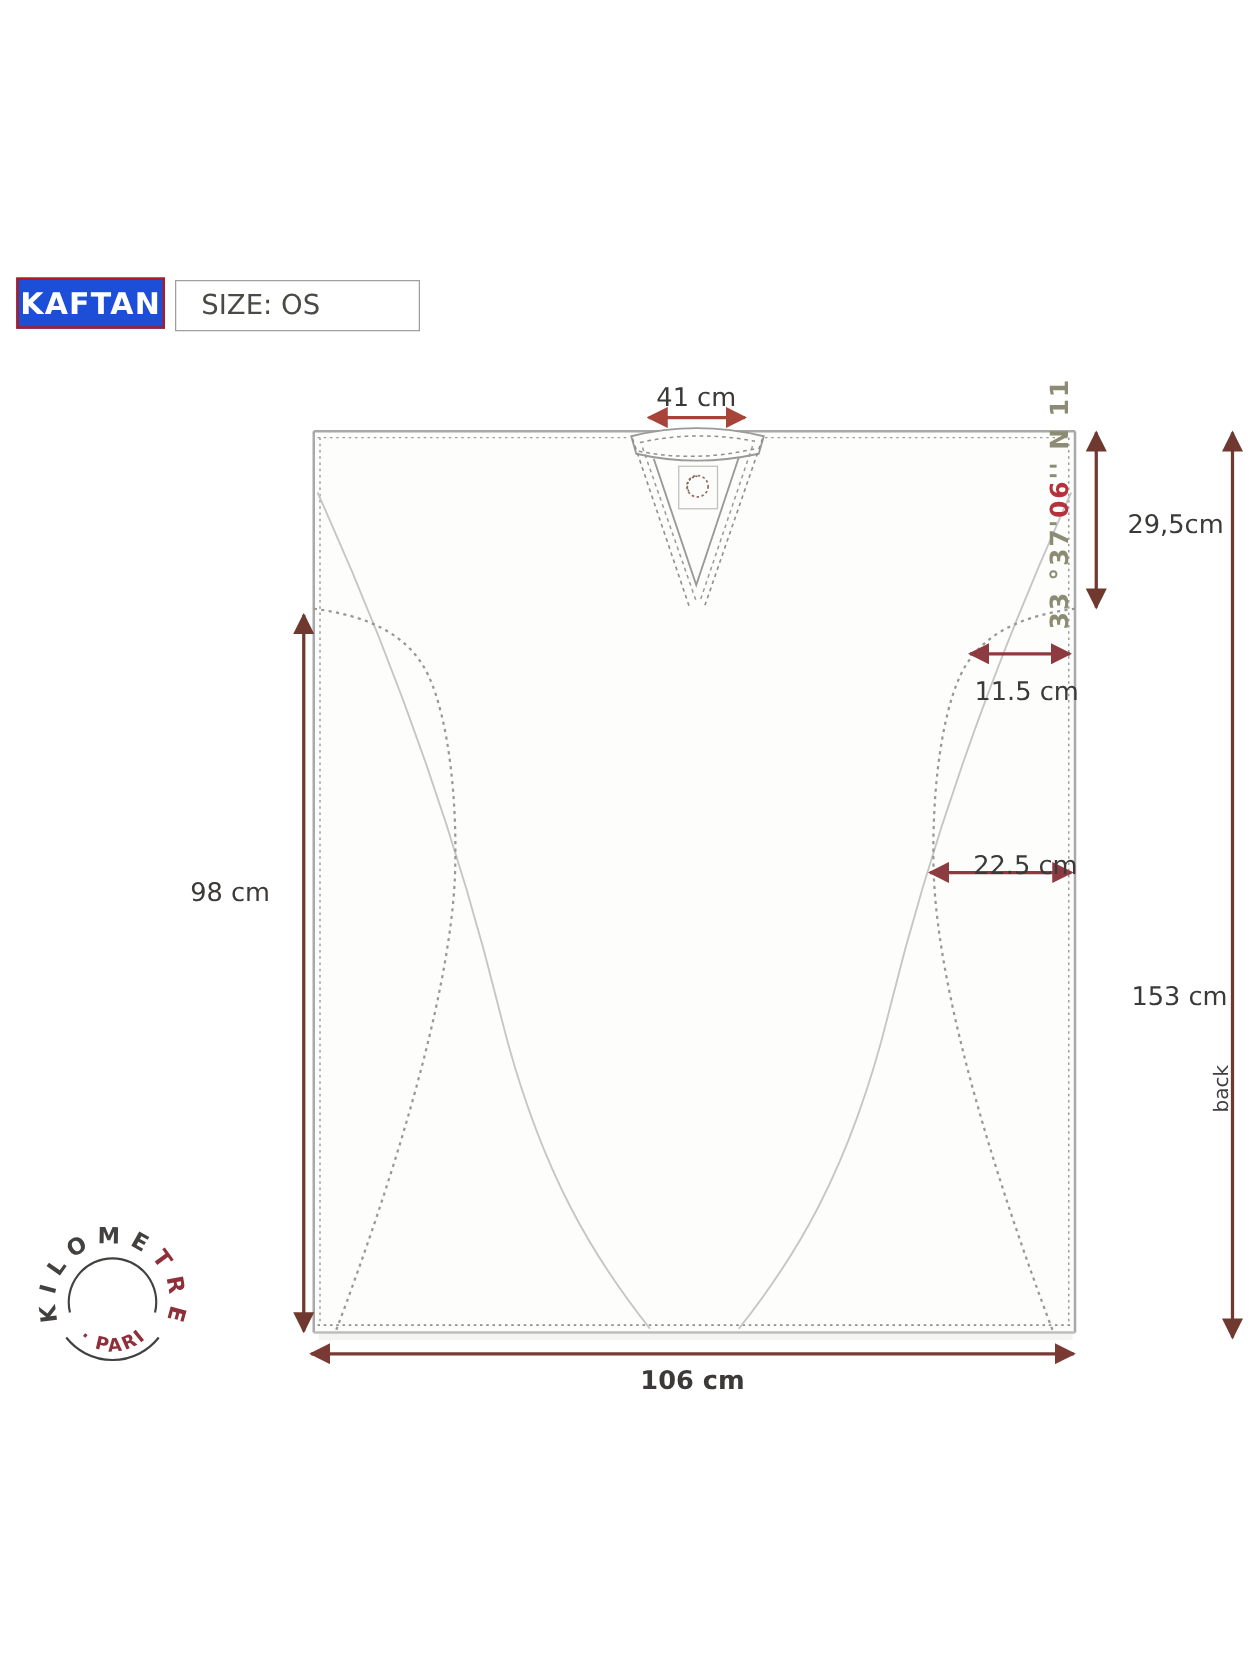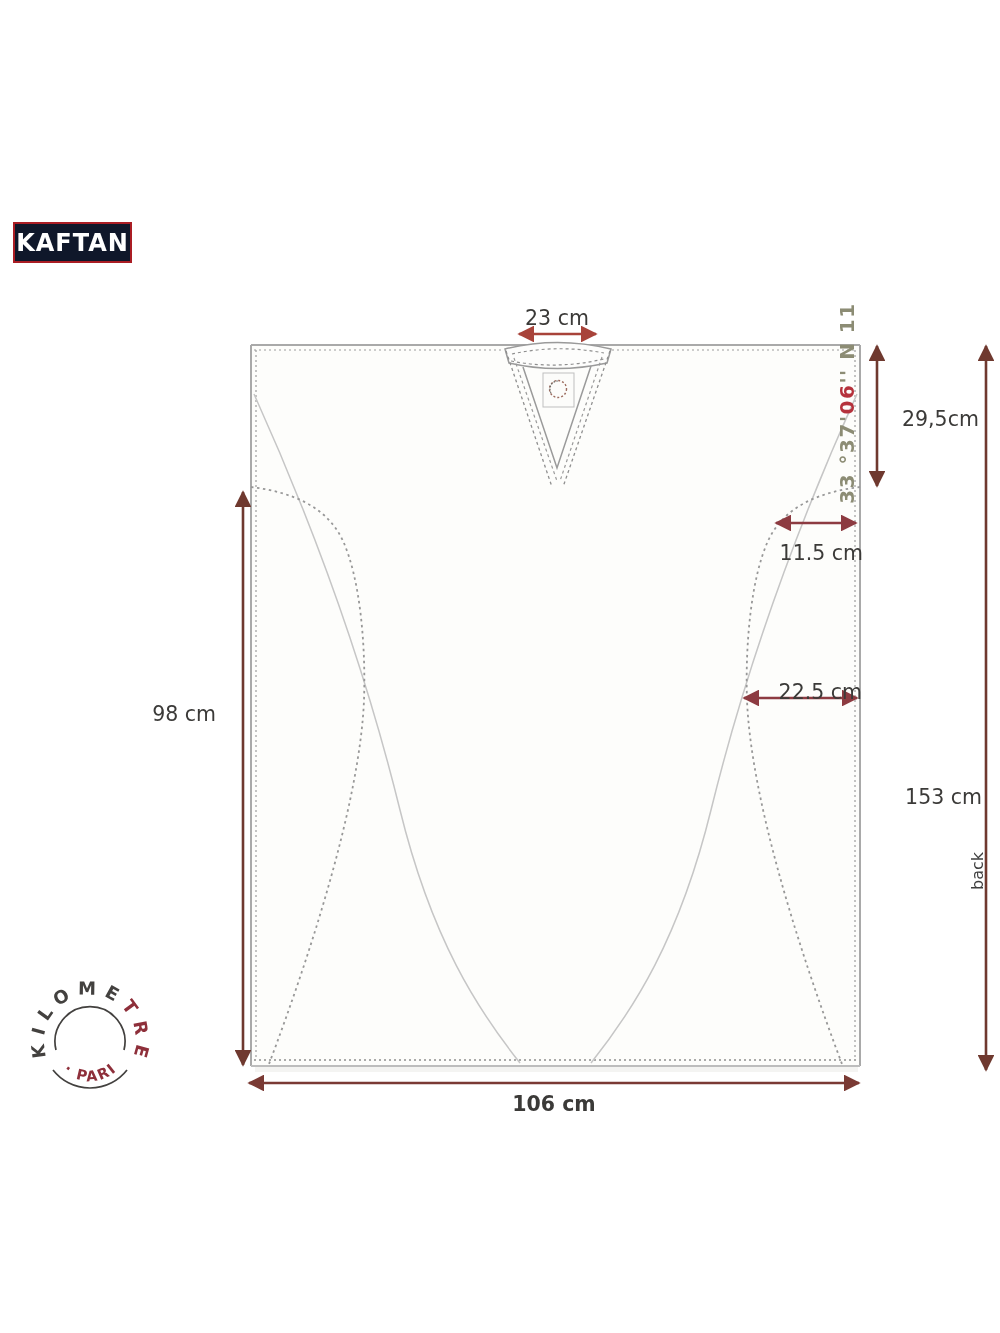--- a/index.html
+++ b/index.html
@@ -1,20 +1,20 @@
 <!DOCTYPE html>
 <html><head>
 <meta charset="utf-8">
 <style>
   html,body{margin:0;padding:0;background:#ffffff;}
   body{width:1000px;height:1333px;position:relative;overflow:hidden;
        font-family:"DejaVu Sans","Liberation Sans",sans-serif;}
   .stage{position:absolute;inset:0;}
   .badge{position:absolute;left:13px;top:222px;width:119px;height:41px;
-         background:#0f172a;border:2px solid #aa1d24;box-sizing:border-box;
+         background:#1d4ed8;border:2px solid #aa1d24;box-sizing:border-box;
          color:#ffffff;font-size:24px;font-weight:bold;letter-spacing:1px;
          display:flex;align-items:center;justify-content:center;}
   .size-box{position:absolute;left:140px;top:224px;width:196px;height:41px;
          background:#ffffff;border:1.5px solid #9f9f9f;box-sizing:border-box;
          color:#4a4a45;font-size:22px;display:flex;align-items:center;
          padding-left:20px;}
   .diagram{position:absolute;left:0;top:0;}
   .mlabel{position:absolute;font-size:20.5px;color:#3b3a38;white-space:nowrap;}
   .center{transform:translate(-50%,-50%);}
   .vcenter{transform:translateY(-50%);}
@@ -26,20 +26,21 @@
           white-space:nowrap;}
   .stamp-top{font-size:18px;font-weight:600;letter-spacing:7.5px;}
   .stamp-bottom{font-size:14.5px;font-weight:600;letter-spacing:2px;fill:#8e2f3a;}
 </style>
 </head>
 <body>
 
 <div class="stage">
 
   <div class="badge">KAFTAN</div>
+  <div class="size-box">SIZE: OS</div>
 
   <svg class="diagram" width="1000" height="1333" viewBox="0 0 1000 1333" xmlns="http://www.w3.org/2000/svg">
     <defs>
       <marker id="mDark" viewBox="0 0 10 10" refX="9" refY="5" markerWidth="6.5" markerHeight="6.5" orient="auto-start-reverse">
         <path d="M0,0 L10,5 L0,10 z" fill="#6f392f"></path>
         </marker>
       <marker id="mBright" viewBox="0 0 10 10" refX="9" refY="5" markerWidth="6.5" markerHeight="6.5" orient="auto-start-reverse">
         <path d="M0,0 L10,5 L0,10 z" fill="#a8433a"></path>
         </marker>
       <marker id="mRose" viewBox="0 0 10 10" refX="9" refY="5" markerWidth="6.5" markerHeight="6.5" orient="auto-start-reverse">
@@ -113,21 +114,21 @@
         </textPath>
       </text>
       <text class="stamp-bottom">
         <textPath href="#stampBottom" startOffset="0">
           <tspan>· PARIS</tspan>
         </textPath>
       </text>
     </g>
   </svg>
 
-  <div class="mlabel center" style="left:557px;top:318px;">23 cm</div>
+  <div class="mlabel center" style="left:557px;top:318px;">41 cm</div>
   <div class="mlabel vcenter" style="left:902px;top:419px;">29,5cm</div>
   <div class="mlabel vcenter" style="right:137px;top:553px;">11.5 cm</div>
   <div class="mlabel vcenter" style="right:138px;top:692px;">22.5 cm</div>
   <div class="mlabel vcenter" style="right:784px;top:714px;margin-left:12px;">98 cm</div>
   <div class="mlabel vcenter" style="right:18px;top:797px;">153 cm</div>
   <div class="mlabel center" style="left:554px;top:1104px;font-weight:bold;">106 cm</div>
 
   <div class="backlbl rot">back</div>
   <div class="coords rot"><span>33 °37'</span><span class="accent">06</span><span>'' N 11</span></div>
 

